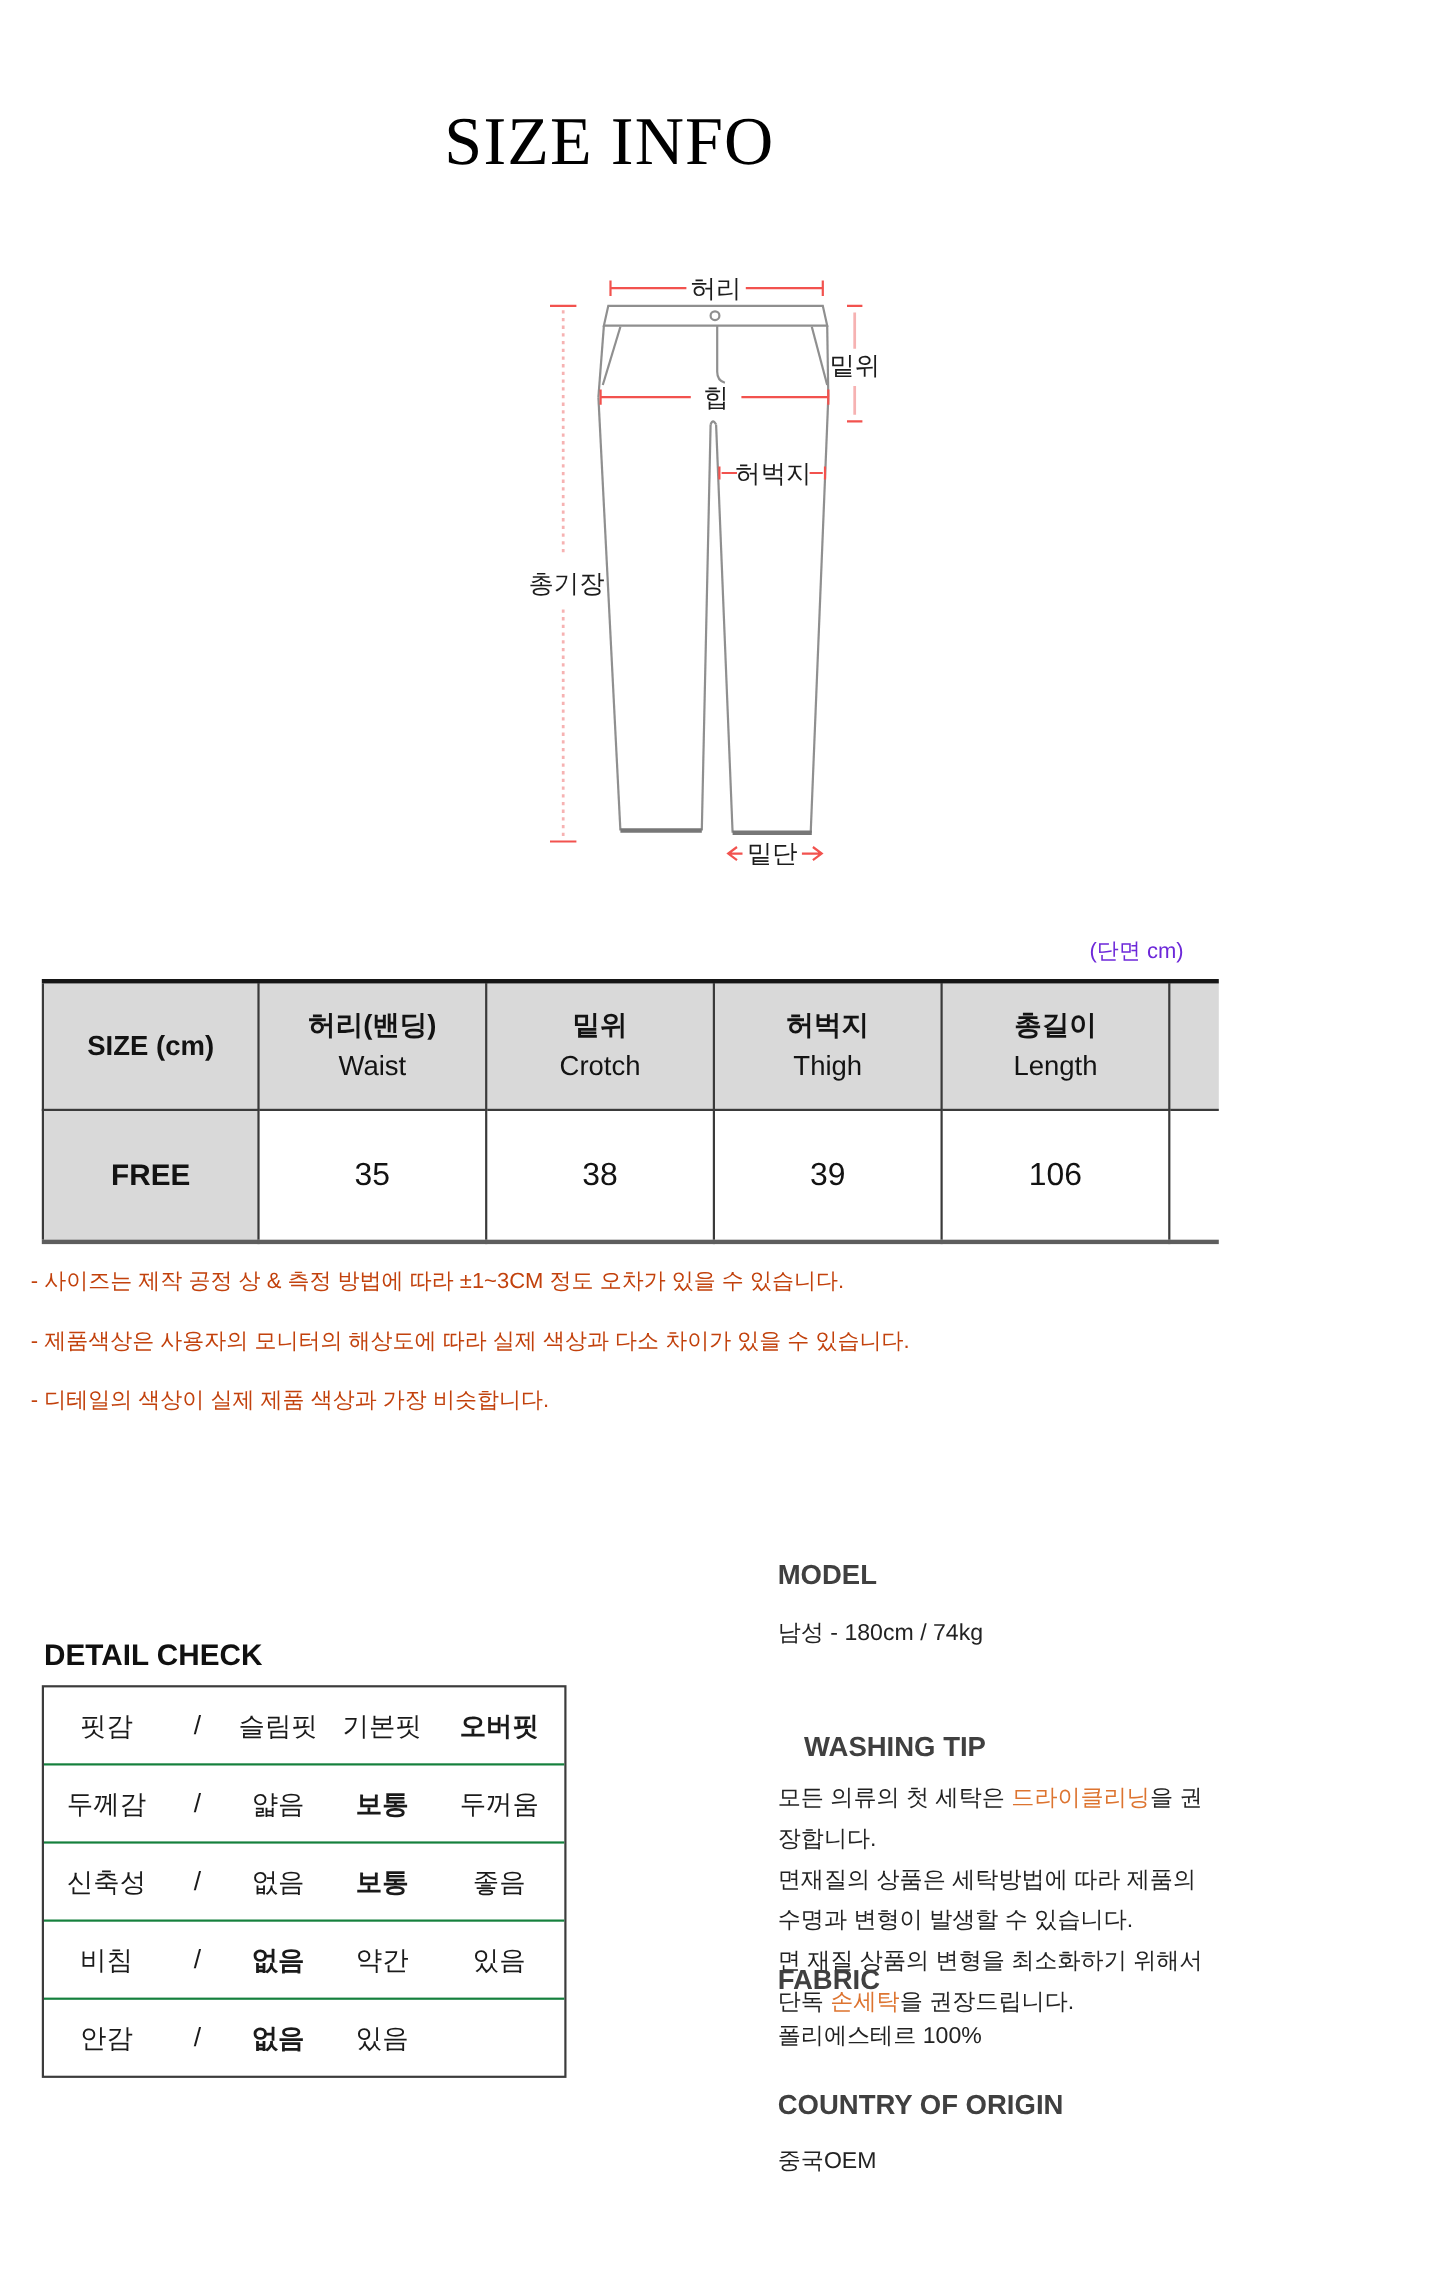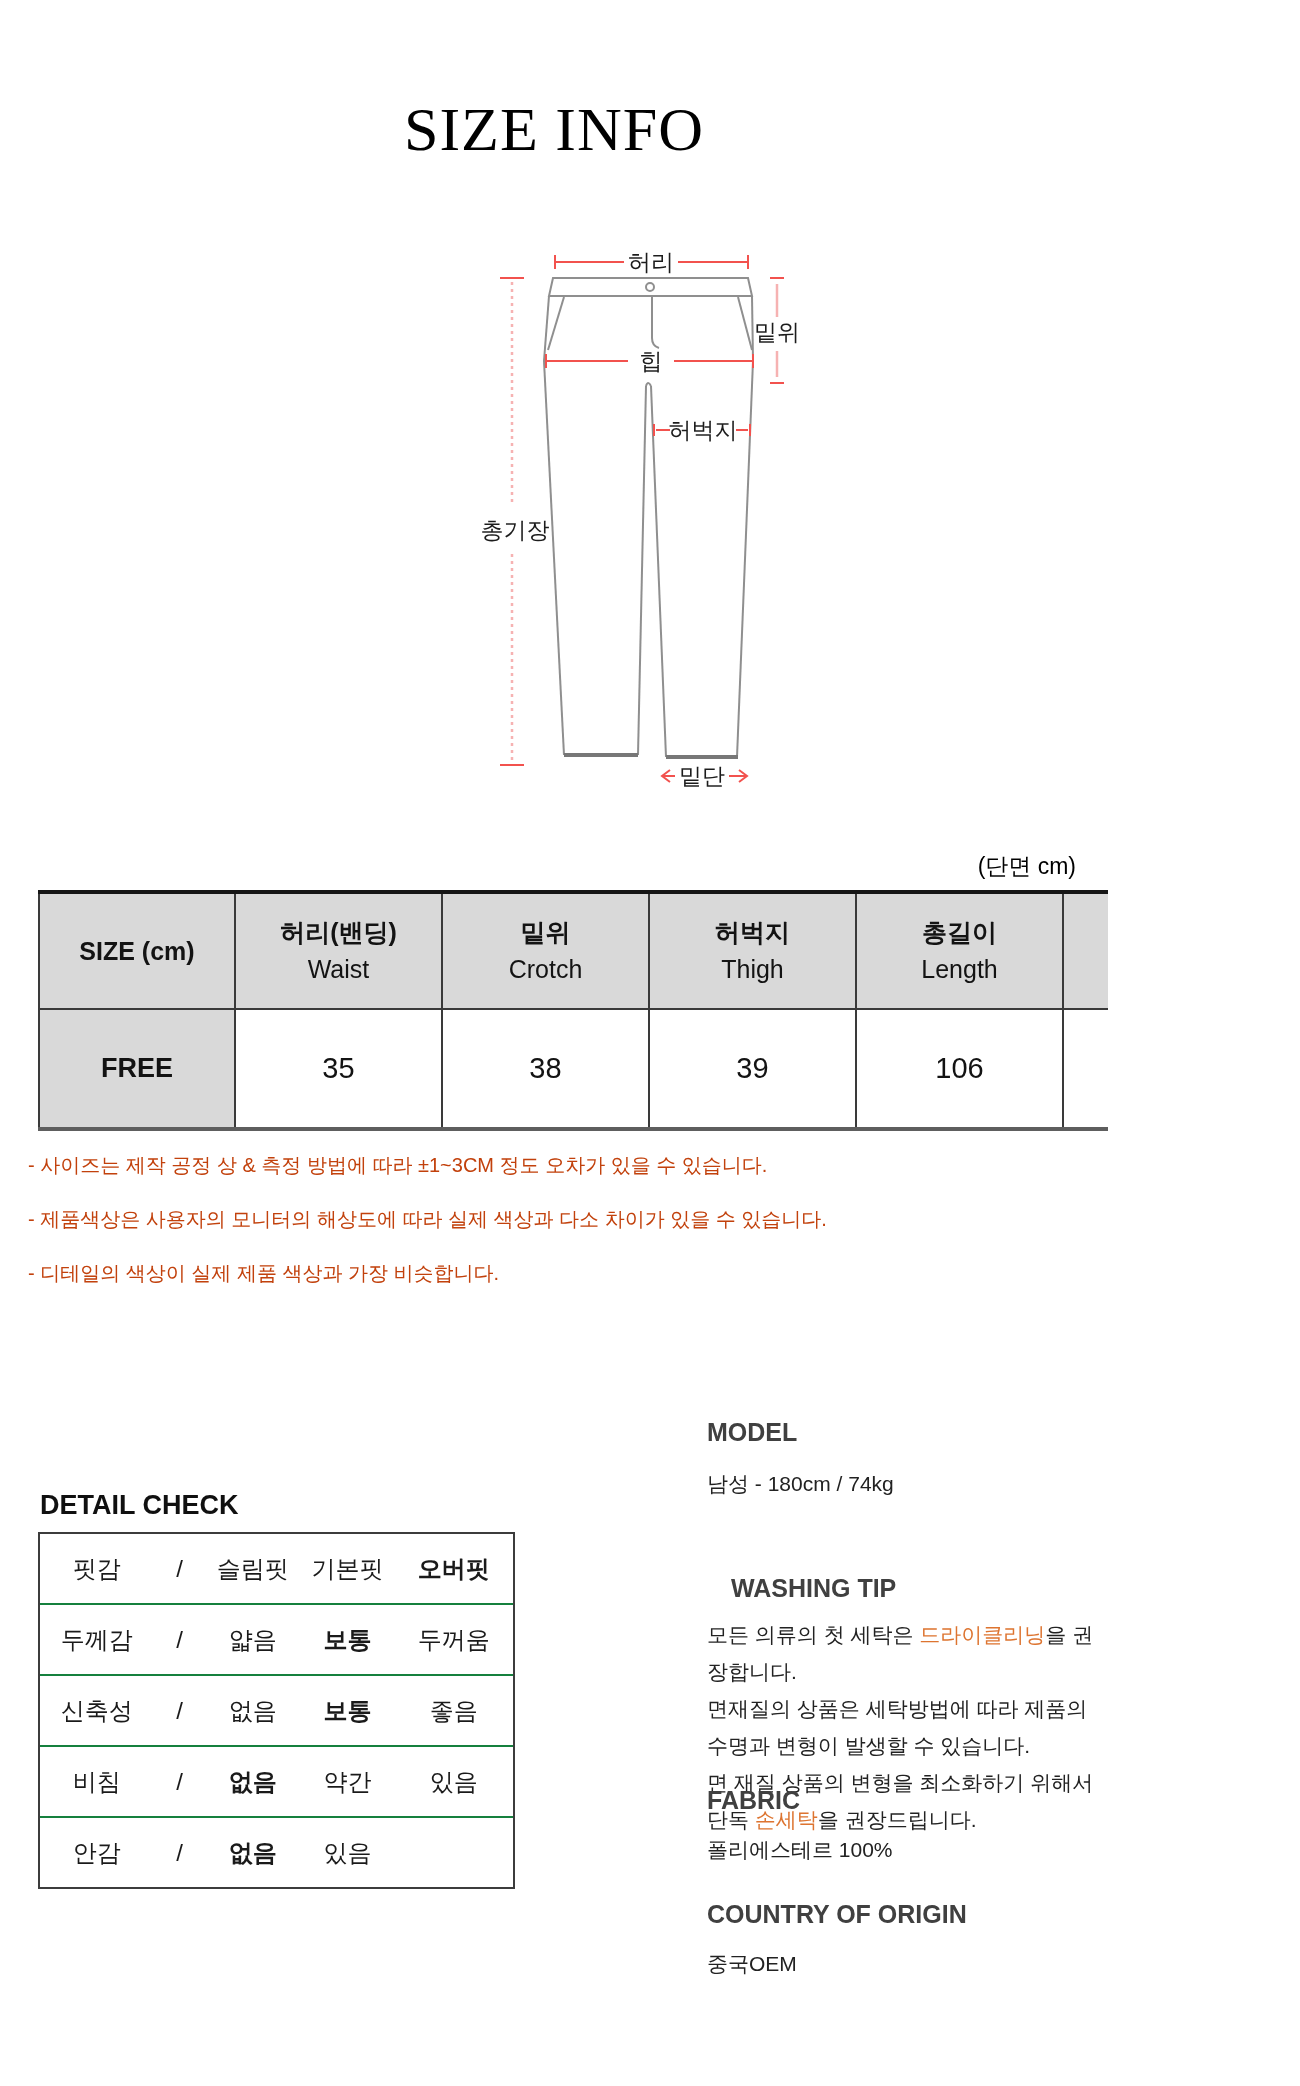--- a/index.html
+++ b/index.html
@@ -21,21 +21,21 @@
   .diagram text {
     font-family:"Liberation Sans", sans-serif; font-size:23px; fill:#1c1c1c;
   }
   .stroke-gray  { stroke:var(--outline); stroke-width:2; fill:none; }
   .stroke-hem   { stroke:#777; stroke-width:4; fill:none; }
   .stroke-red   { stroke:var(--red); stroke-width:2; fill:none; }
   .stroke-pink  { stroke:var(--pink); stroke-width:2.5; fill:none; }
   .dashed       { stroke-dasharray:3 4; }
   
   .unit-note {
-    position:absolute; top:851px; right:32px; font-size:23px; color:#000000;
+    position:absolute; top:851px; right:32px; font-size:20px; color:#6d28d9;
   }
   
   .size-table {
     position:absolute; left:38px; top:890px; width:1230px;
     border-collapse:collapse; table-layout:fixed;
     border-left:2px solid #3a3a3a; border-right:2px solid #3a3a3a;
     border-top:4px solid #161616; border-bottom:4px solid #5e5e5e;
   }
   .size-table td {
     border:2px solid #3a3a3a; text-align:center; vertical-align:middle;

